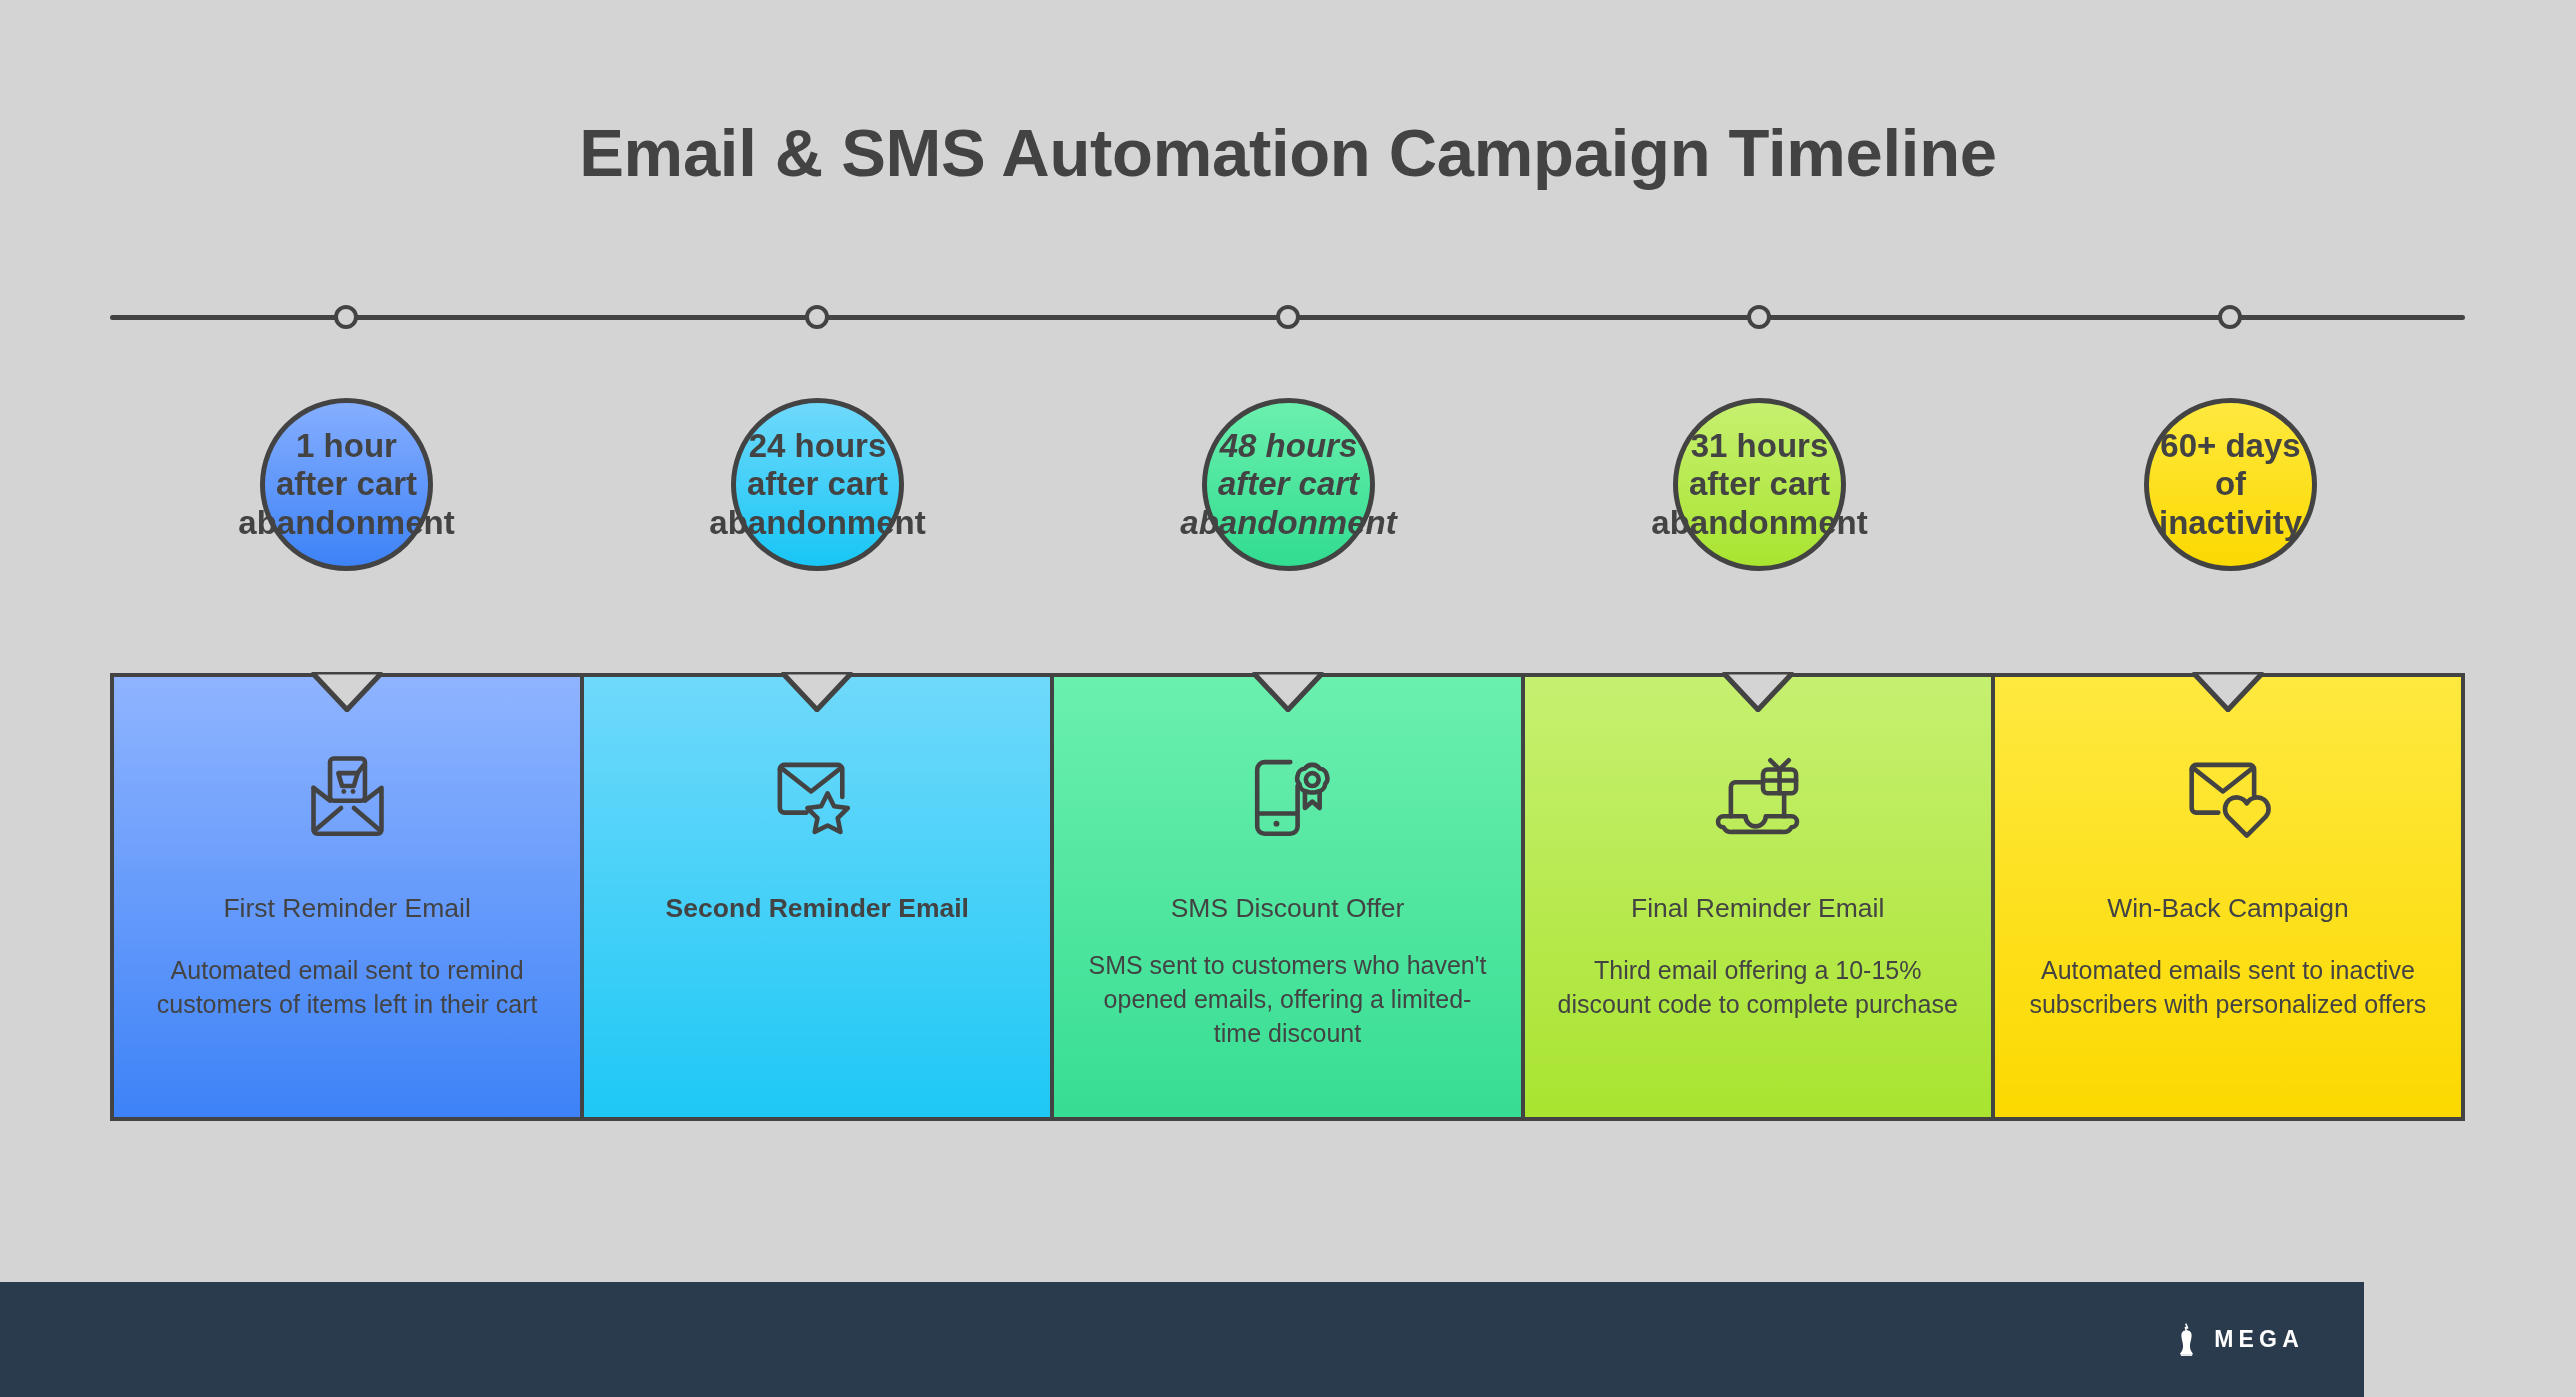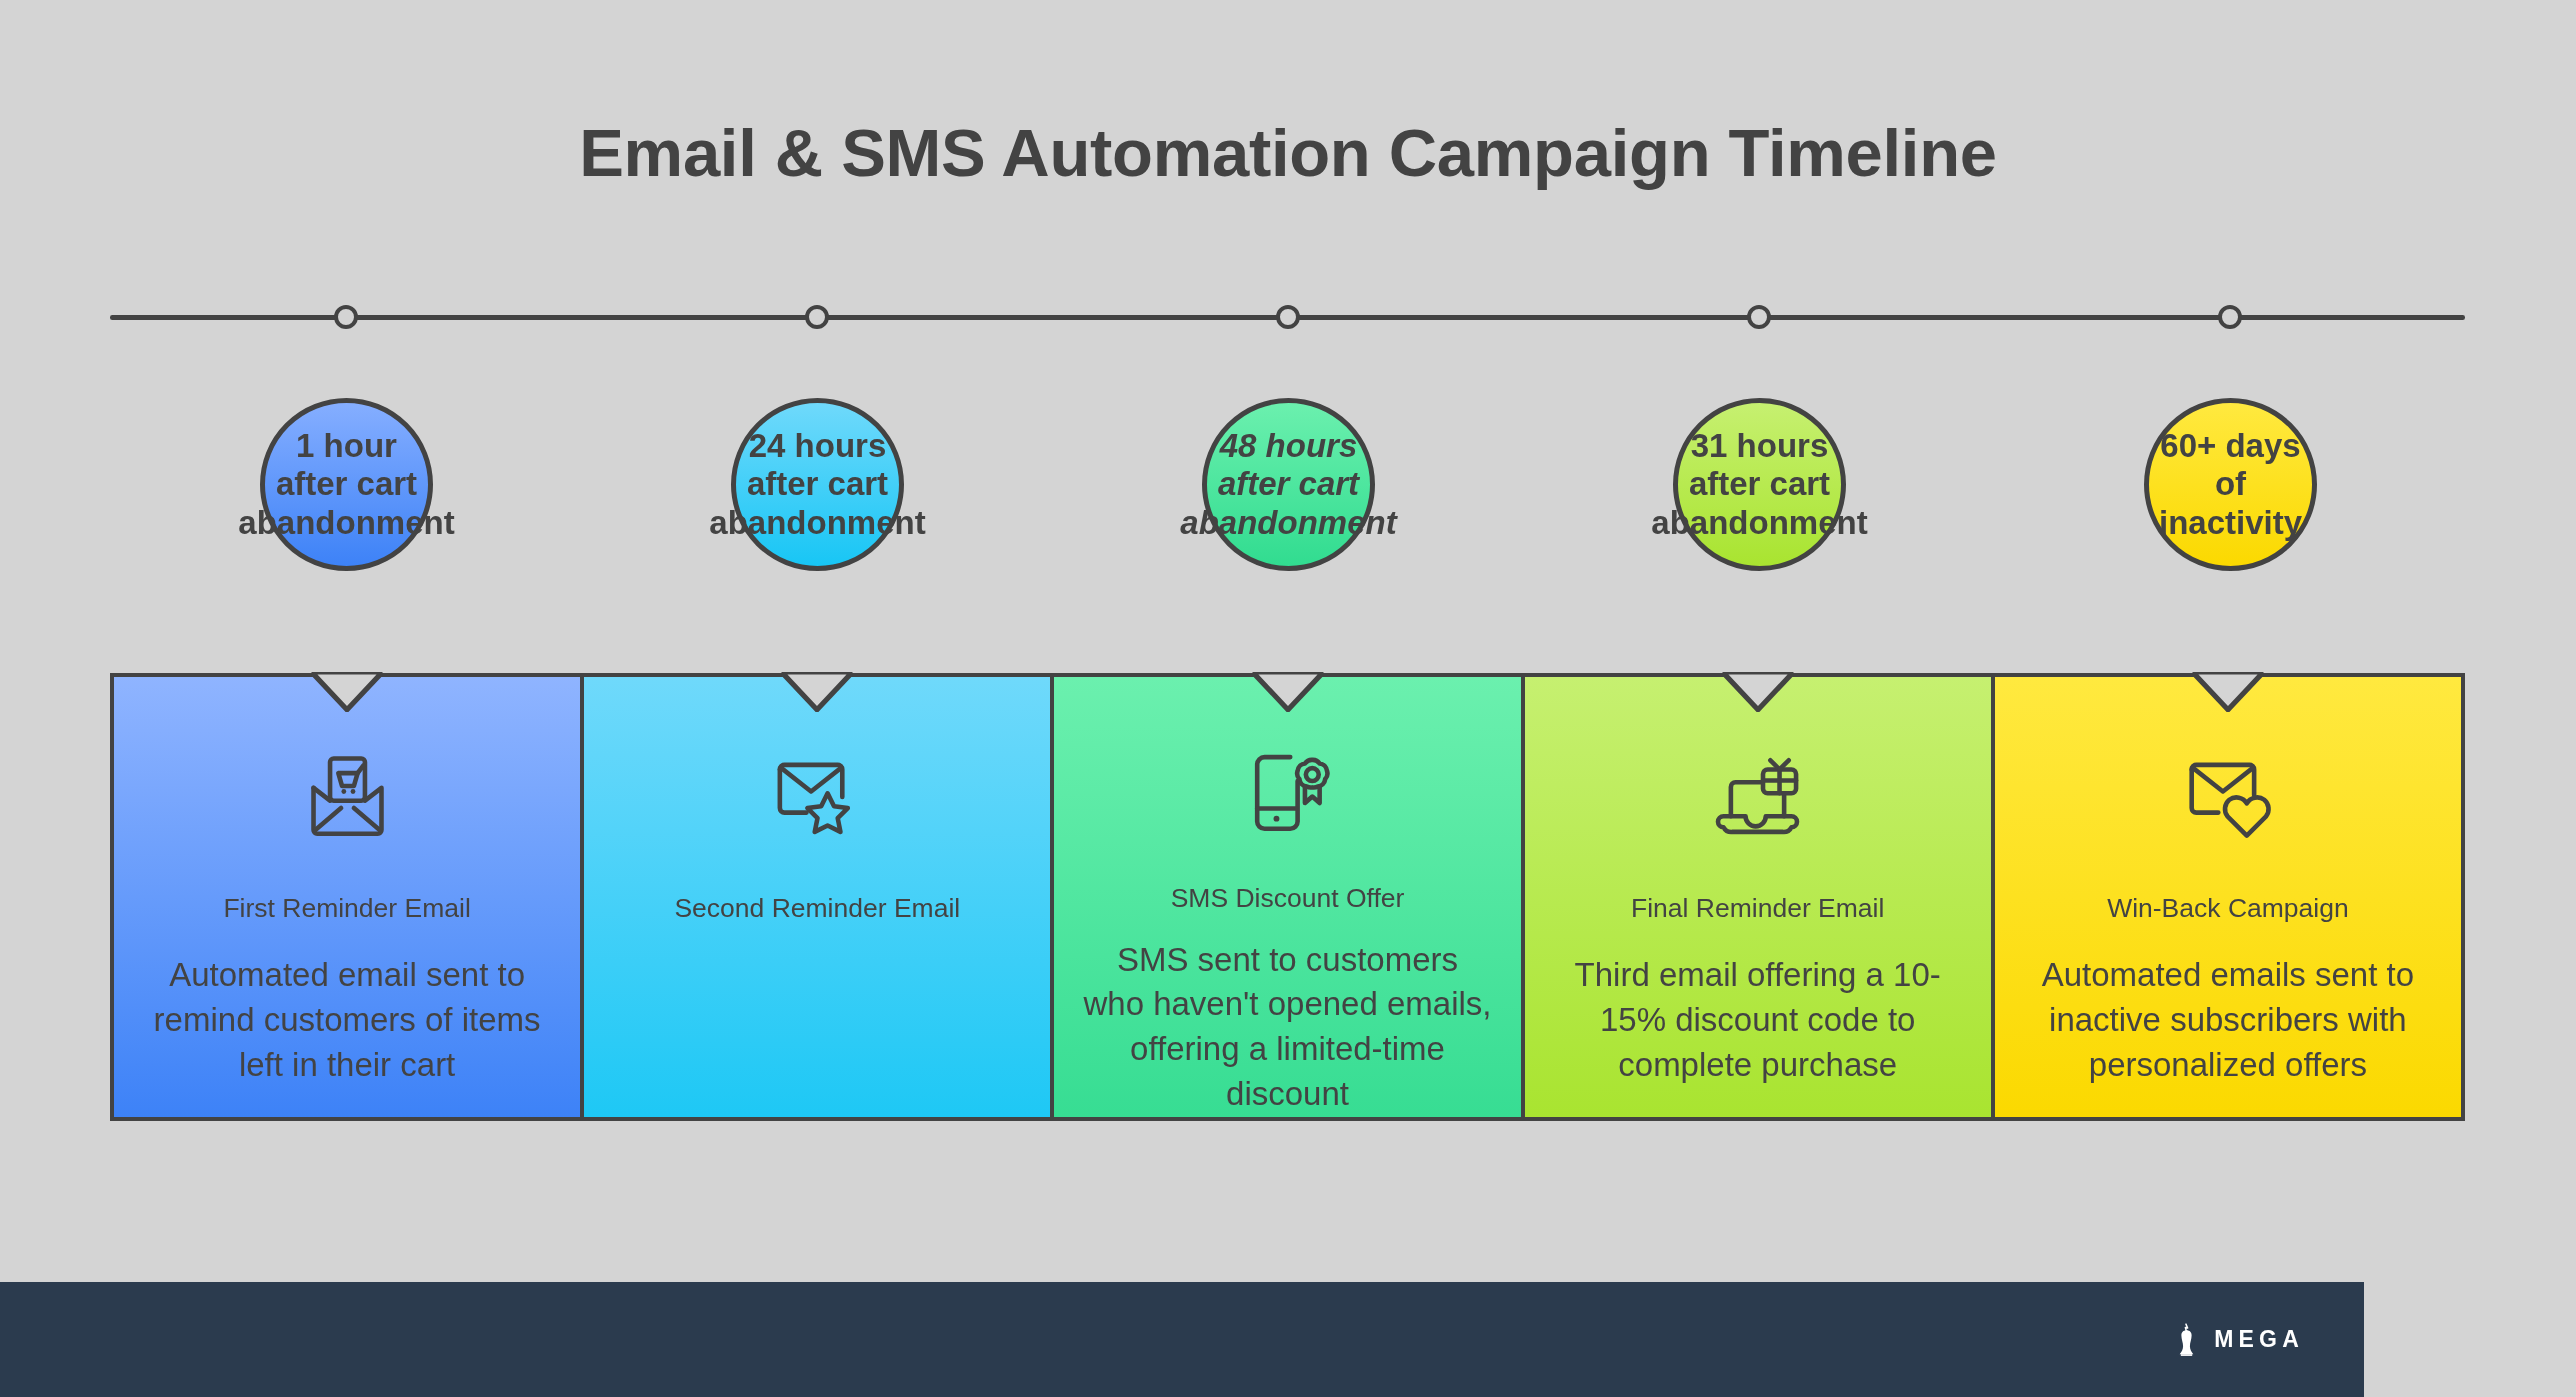--- a/index.html
+++ b/index.html
@@ -84,21 +84,21 @@
   }
   .panel-icon svg{display:block;}
 
   .panel-head{
     margin-top:44px;
     font-size:26.5px;color:#434343;text-align:center;
     line-height:1.2;white-space:nowrap;
   }
   .panel-body{
     margin-top:28px;
-    font-size:33px;color:#434343;text-align:center;
+    font-size:25px;color:#434343;text-align:center;
     line-height:1.36;
     width:88%;
   }
   .panel.tall .panel-body{margin-top:23px;}
 
   
   .footer{
     position:absolute;left:0;bottom:0;width:2364px;height:115px;
     background:#2b3b4e;
   }
@@ -184,21 +184,21 @@
           <path d="M18 40 L18 86 a4 4 0 0 0 4 4 h66 a4 4 0 0 0 4 -4 L92 40 L74 54"></path>
           <path d="M18 40 L36 54"></path>
           <path d="M20 86 L48 62"></path>
           <path d="M90 86 L62 62"></path>
         </svg>
       </div>
       <div class="panel-head">First Reminder Email</div>
       <div class="panel-body">Automated email sent to remind customers of items left in their cart</div>
     </div>
 
-    <div class="panel" style="background: linear-gradient(rgb(111, 217, 251), rgb(30, 200, 245));">
+    <div class="panel" style="background: linear-gradient(rgb(111, 217, 251), rgb(30, 200, 245)); font-weight: bold;">
       <div class="notch">
         <svg width="71" height="40" viewBox="0 0 124 70">
           <path d="M0 0 H124 L62 66 Z" fill="#d4d4d4" stroke="#434343" stroke-width="9" stroke-linejoin="miter"></path>
         </svg>
       </div>
       <div class="panel-icon">
         <svg width="101" height="92" viewBox="0 0 110 100" fill="none" stroke="#434343" stroke-width="5" stroke-linecap="round" stroke-linejoin="round">
           <path d="M14 20 a5 5 0 0 1 5 -5 h58 a5 5 0 0 1 5 5 v30"></path>
           <path d="M14 20 v42 a5 5 0 0 0 5 5 h24"></path>
           <path d="M15 18 L48 44 L81 18"></path>

